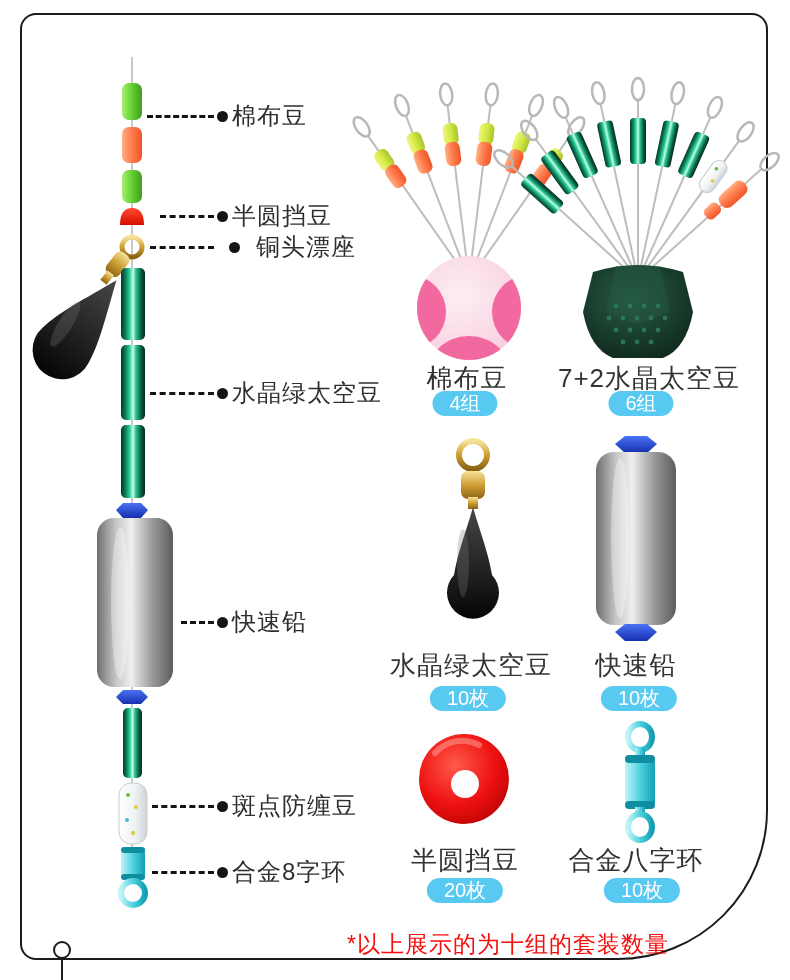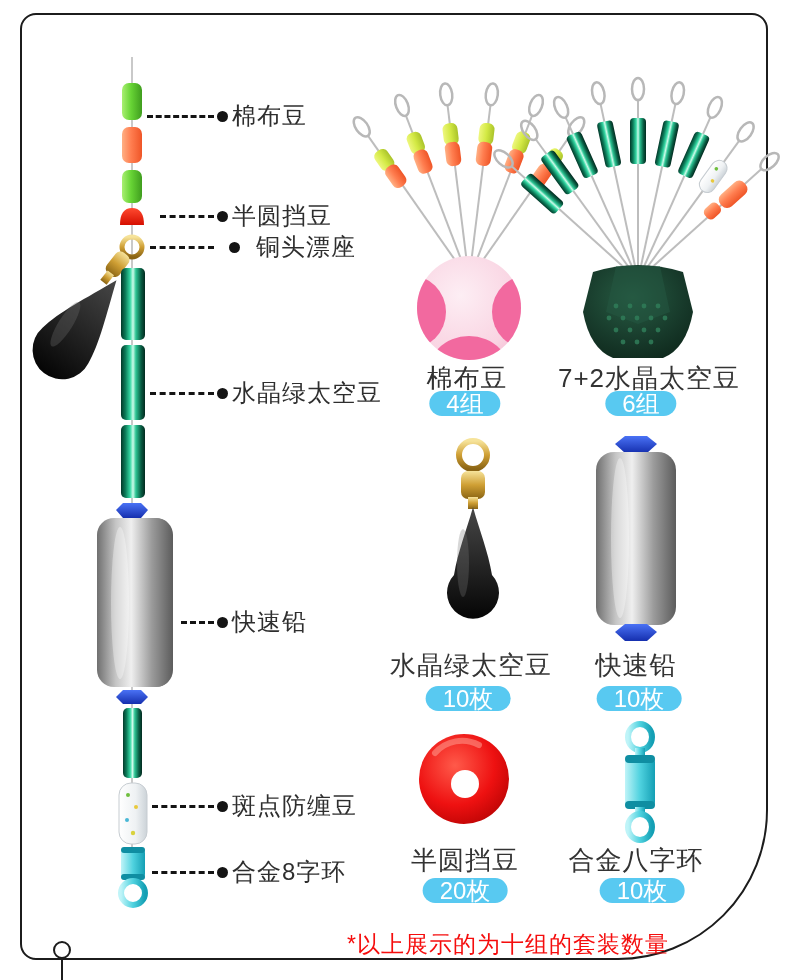--- a/index.html
+++ b/index.html
@@ -13,21 +13,21 @@
               border-radius:50%;background:#fff;z-index:3;}
   .pin-line{left:61px;top:957px;width:2px;height:23px;background:#1c1c1c;z-index:2;}
   
   .callout{display:flex;align-items:center;height:28px;white-space:nowrap;}
   .callout .dash{border-top:3px dashed #141414;height:0;}
   .callout .dot{width:11px;height:11px;border-radius:50%;background:#141414;margin:0 4px 0 3px;flex:none;}
   .callout .txt{font-size:24px;color:#2e2e2e;letter-spacing:1px;}
   
   .pname{font-size:26px;color:#333;letter-spacing:1px;white-space:nowrap;
          transform:translateX(-50%);}
-  .badge{background:#58c9f1;color:#fff;font-size:24px;line-height:25px;height:25px;
+  .badge{background:#58c9f1;color:#fff;font-size:20px;line-height:25px;height:25px;
          padding:0 17px;border-radius:14px;white-space:nowrap;transform:translateX(-50%);}
   .footnote{font-size:23px;color:#f50d0d;letter-spacing:1px;white-space:nowrap;}
   svg{display:block;overflow:visible;}
 </style>
 </head>
 <body>
 
 <svg width="0" height="0">
   <defs>
     <linearGradient id="gGreen" x1="0" y1="0" x2="1" y2="0">

